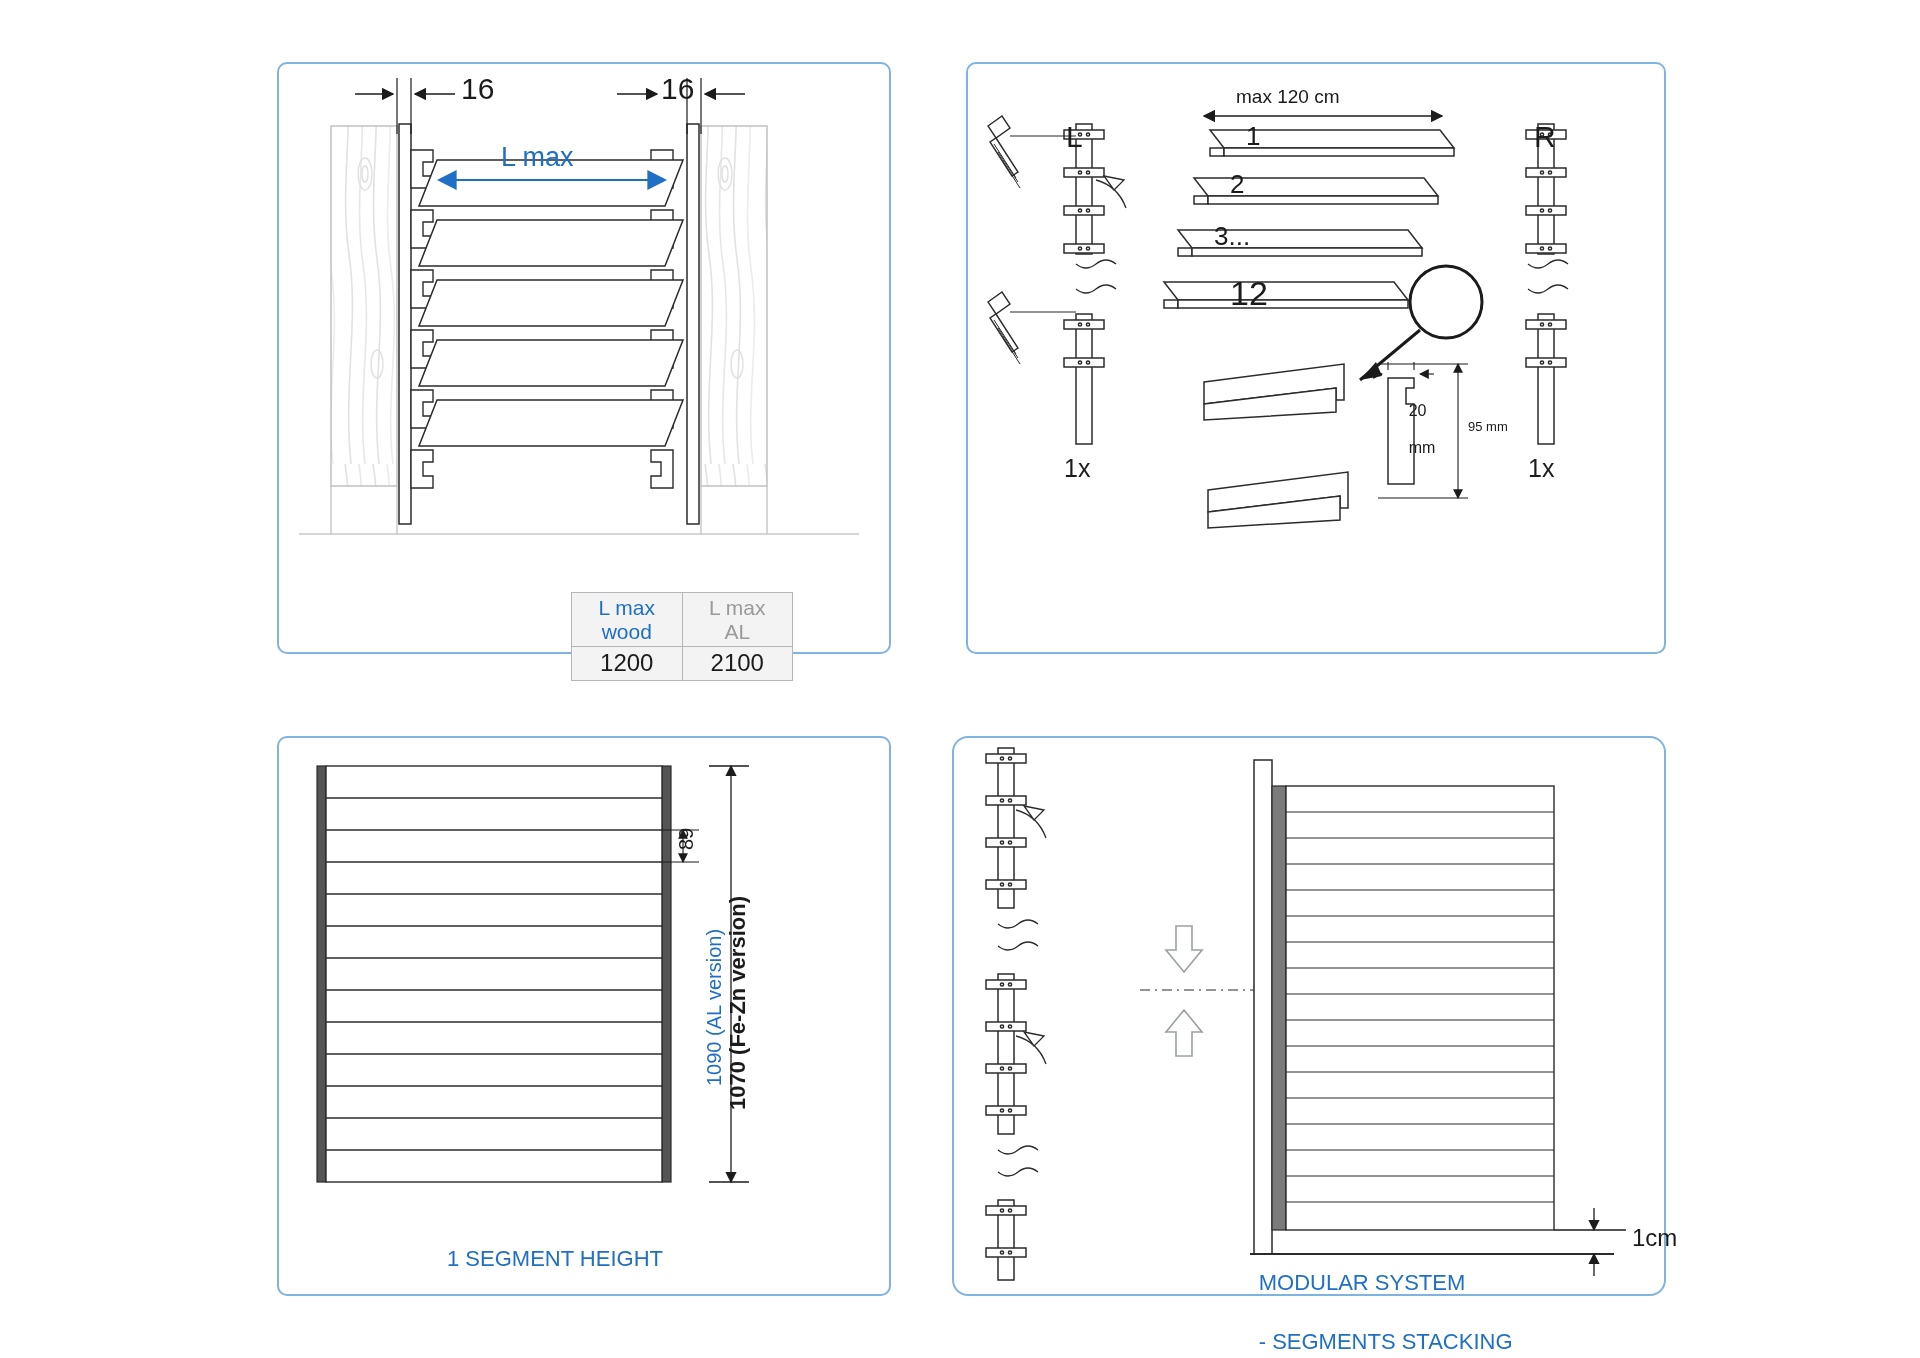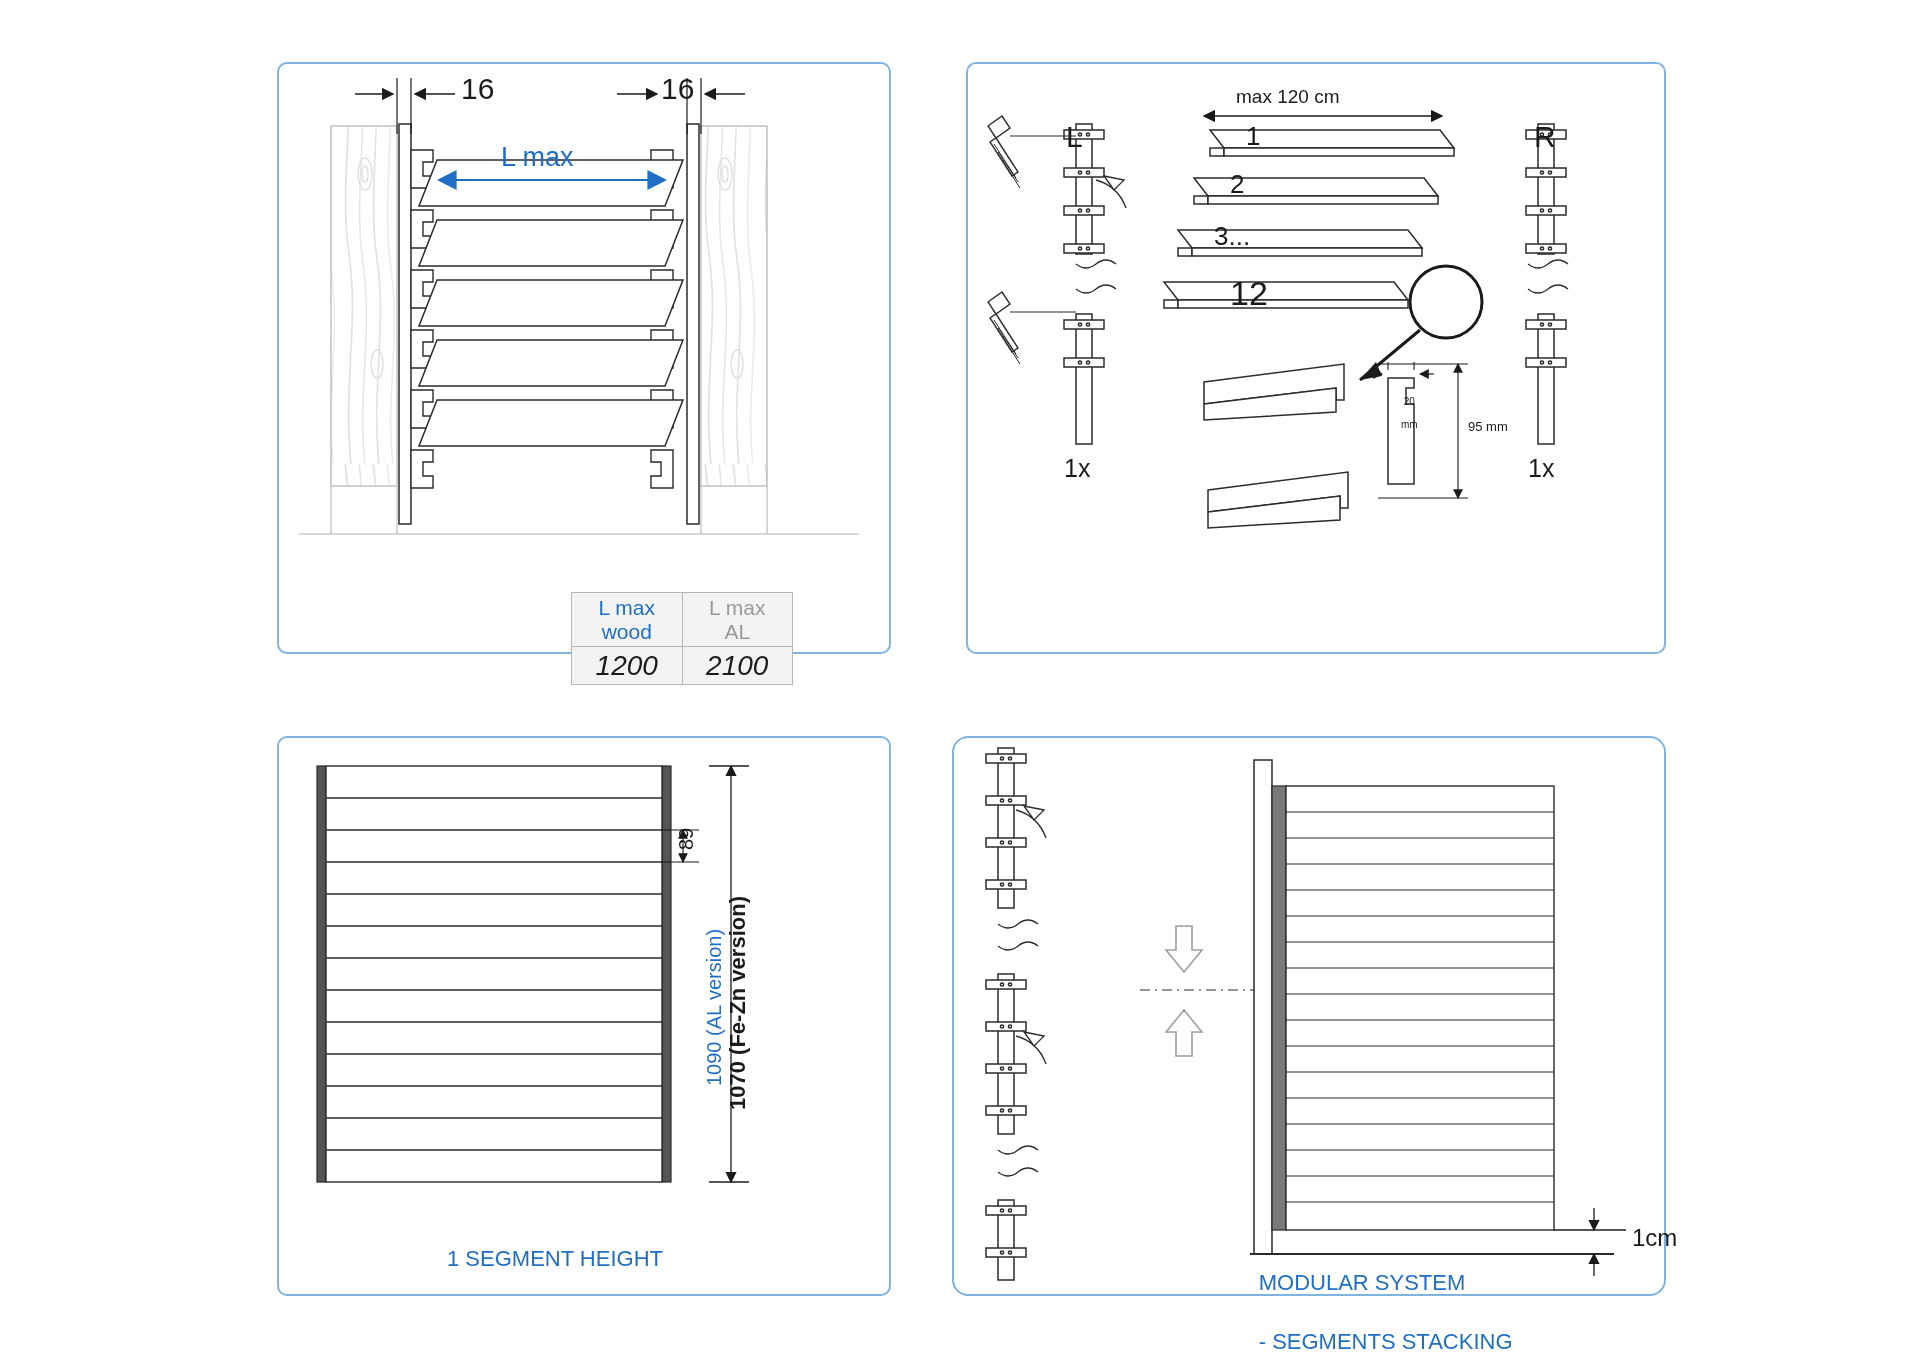--- a/index.html
+++ b/index.html
@@ -51,21 +51,21 @@
     font-size: 21px;
   }
   #lmax-table td {
     border: 1px solid #b6b6b6;
     text-align: center;
     padding: 3px 4px;
     line-height: 1.12;
   }
   #lmax-table .hd { color: #1f6fc4; font-size: 21px; }
   #lmax-table .hd.al { color: #9a9a9a; }
-  #lmax-table .val { color: #1b1b1b; font-size: 28px; font-style: italic; }
+  #lmax-table .val { color: #1b1b1b; font-size: 24px; }
 
   .vert {
     transform-origin: 0 0;
     transform: rotate(-90deg);
   }
 </style>
 </head>
 <body>
 
 <div class="sheet">
@@ -302,21 +302,21 @@
     <div class="lbl dark" style="left:96px; top:390px; font-size:25px;">1x</div>
     <div class="lbl dark" style="left:560px; top:390px; font-size:25px;">1x</div>
     <div class="lbl dark" style="left:268px; top:22px; font-size:19px;">max 120 cm</div>
 
     <div class="lbl dark" style="left:278px; top:58px; font-size:26px;">1</div>
     <div class="lbl dark" style="left:262px; top:106px; font-size:26px;">2</div>
     <div class="lbl dark" style="left:246px; top:158px; font-size:26px;">3...</div>
     <div class="lbl dark" style="left:230px; top:210px; font-size:34px;margin-left:32px;">12</div>
 
     <div class="lbl dark" style="left:500px; top:356px; font-size:13px;">95 mm</div>
-    <div class="lbl dark" style="left:414px; top:320px; font-size:10px; text-align:center; width:38px;">
+    <div class="lbl dark" style="left:414px; top:320px; font-size:16px; text-align:center; width:38px;">
       <span>20</span><br>
       <span>mm</span>
     </div>
   </div>
 
   <div class="panel" id="panel-bl">
     <svg width="614" height="560" viewBox="0 0 614 560">
       <defs>
         <marker id="ah3-bk" markerWidth="9" markerHeight="9" refX="8" refY="4.5" orient="auto">
           <path d="M0,0 L9,4.5 L0,9 z" fill="#1b1b1b"></path>

